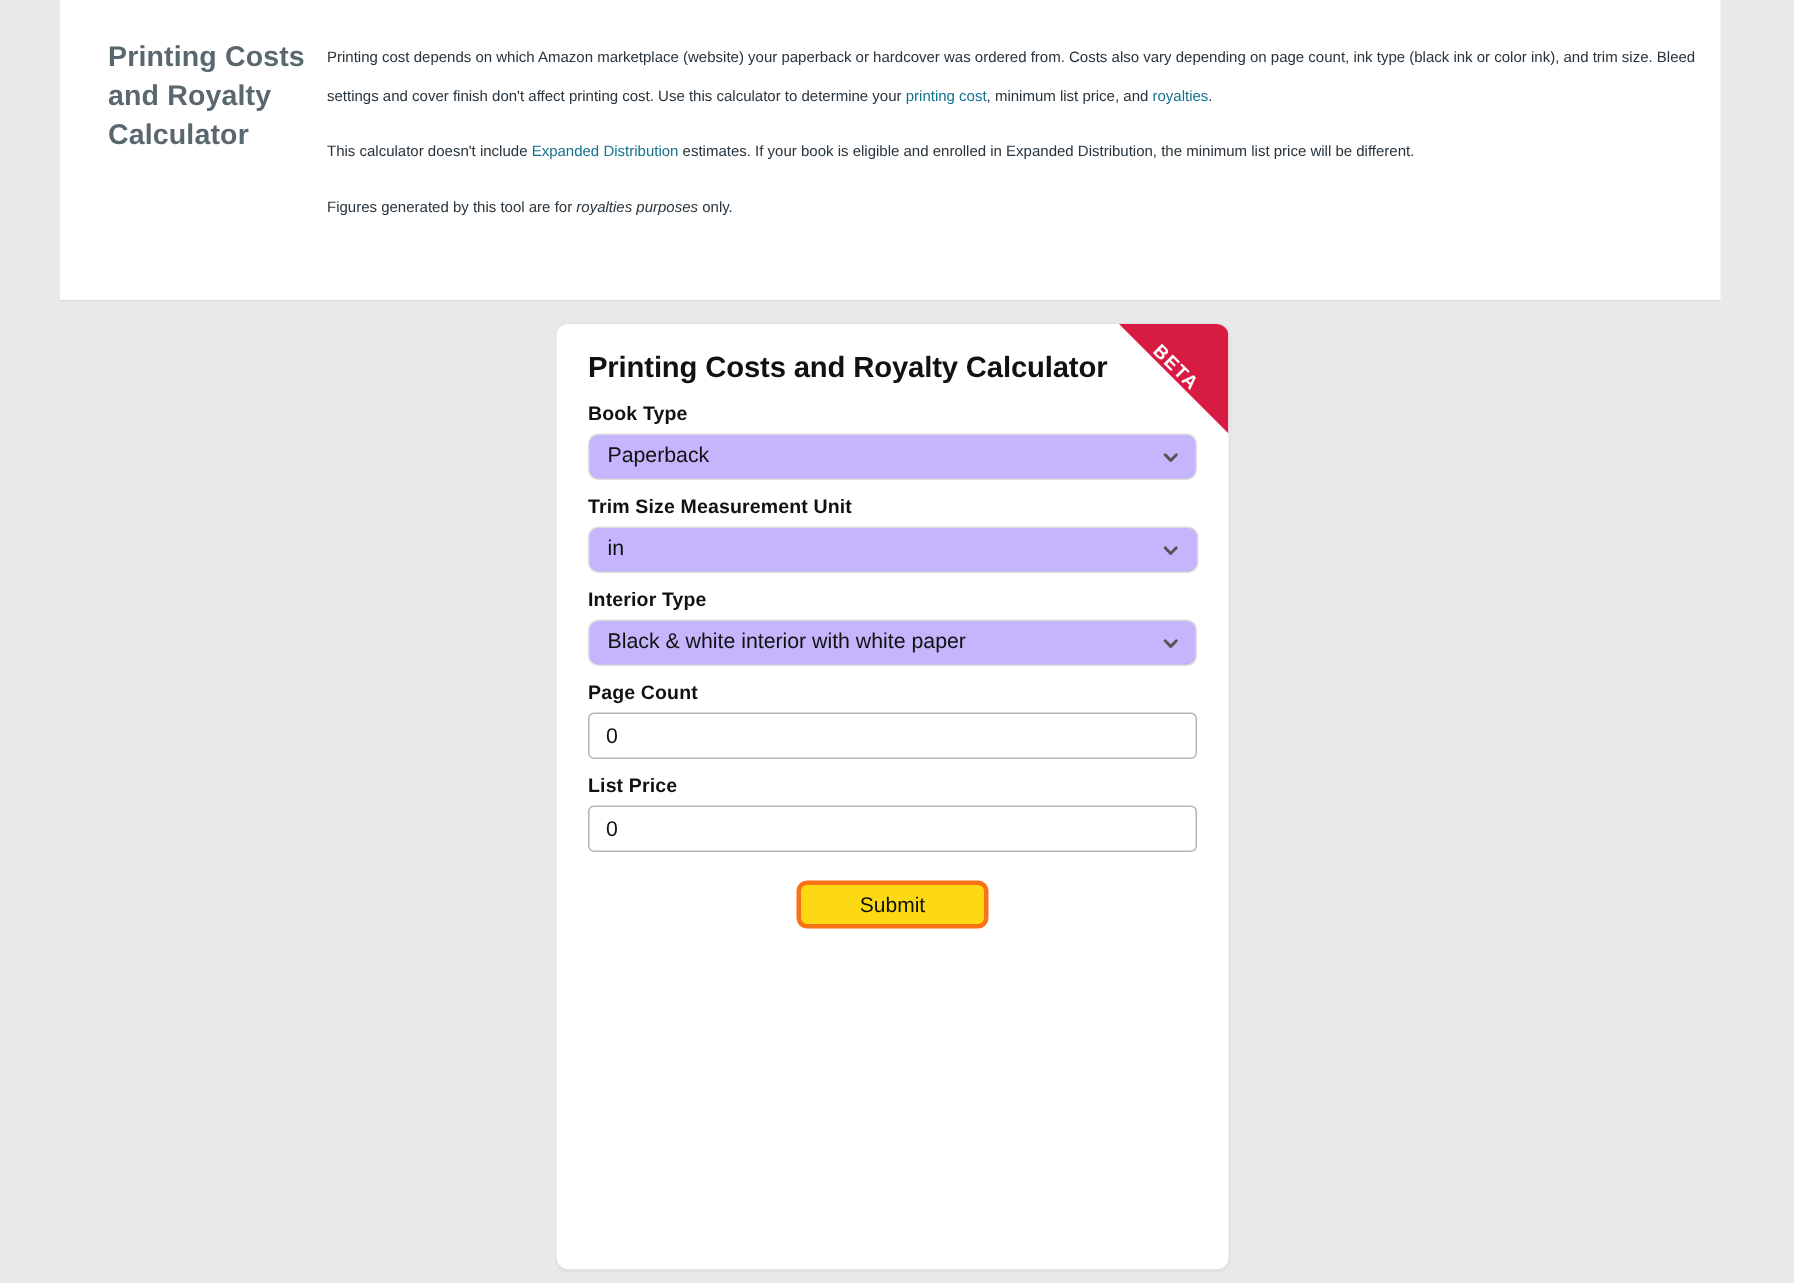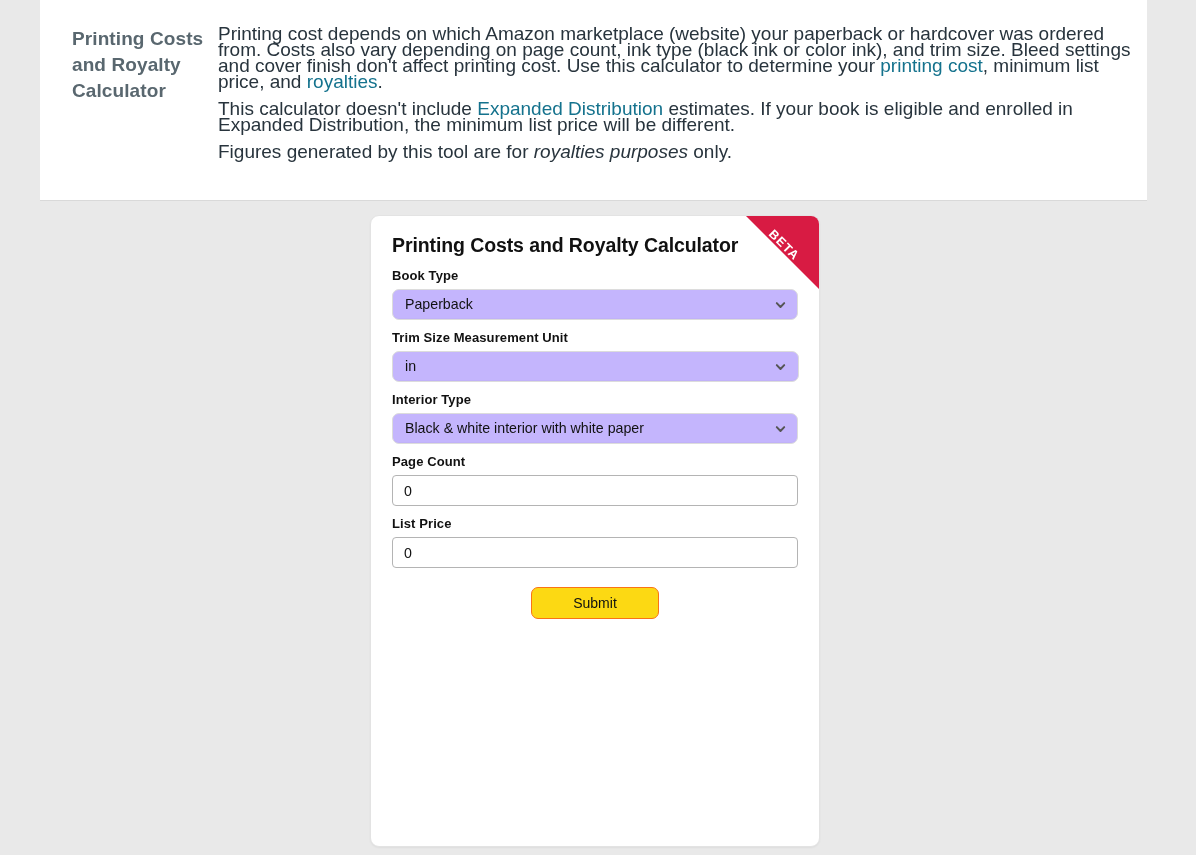--- a/index.html
+++ b/index.html
@@ -35,22 +35,22 @@
     padding-left: 32px;
     font-size: 19px;
     font-weight: bold;
     line-height: 26px;
     color: #59676f;
     letter-spacing: .1px;
   }
   .intro-body {
     flex: 1;
     color: #28343d;
-    font-size: 19px;
-    line-height: 16px;
+    font-size: 10px;
+    line-height: 26px;
   }
   .intro-body p { margin: 0 0 11px 0; }
   .intro-body p:last-child { margin-bottom: 0; }
   .intro-body a {
     color: #14728d;
     text-decoration: none;
   }
   .intro-body em { font-style: italic; }
 
   
@@ -161,21 +161,21 @@
     font-family: "Liberation Sans", sans-serif;
   }
 
   .submit-row {
     margin-top: 19px;
     display: flex;
     justify-content: center;
   }
   .submit-btn {
     background: #fcd913;
-    border: 1px solid #f97316;
+    border: 3px solid #f97316;
     border-radius: 7px;
     width: 128px;
     height: 32px;
     font-size: 14px;
     color: #0f1111;
     font-family: "Liberation Sans", sans-serif;
     cursor: pointer;
   }
 </style>
 </head>

